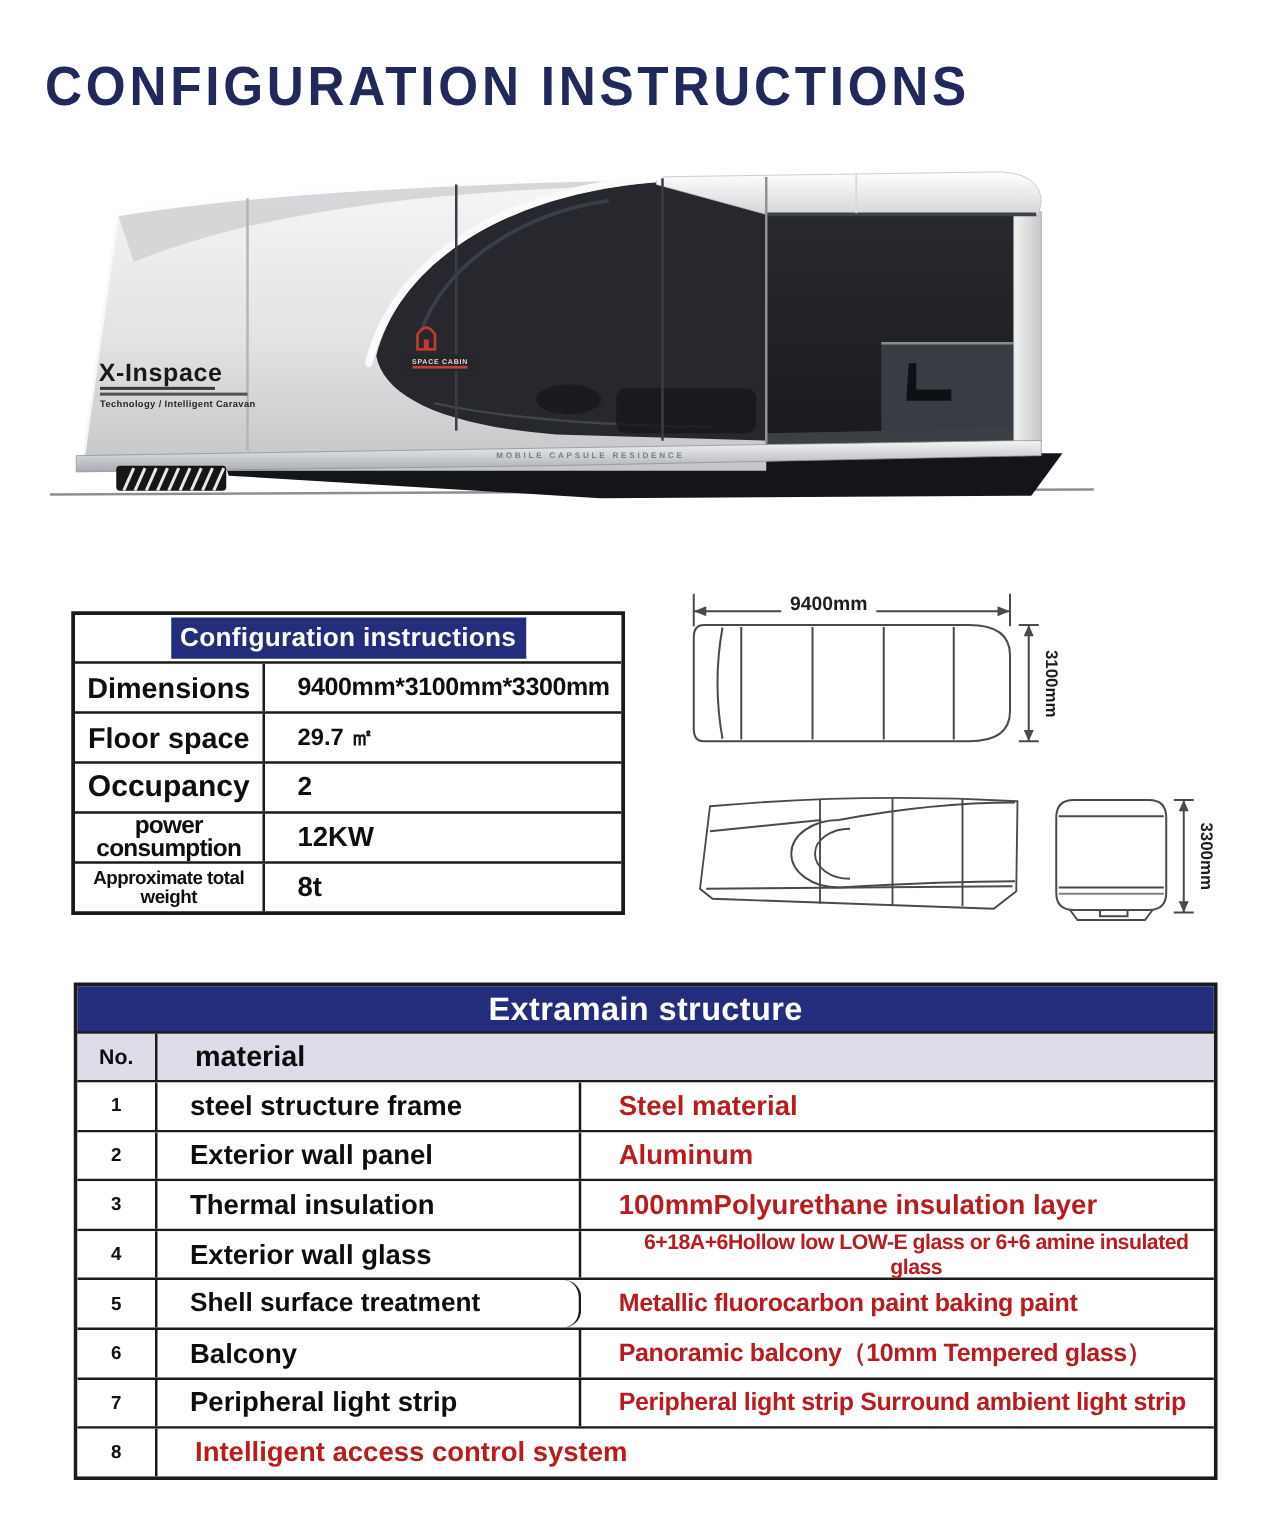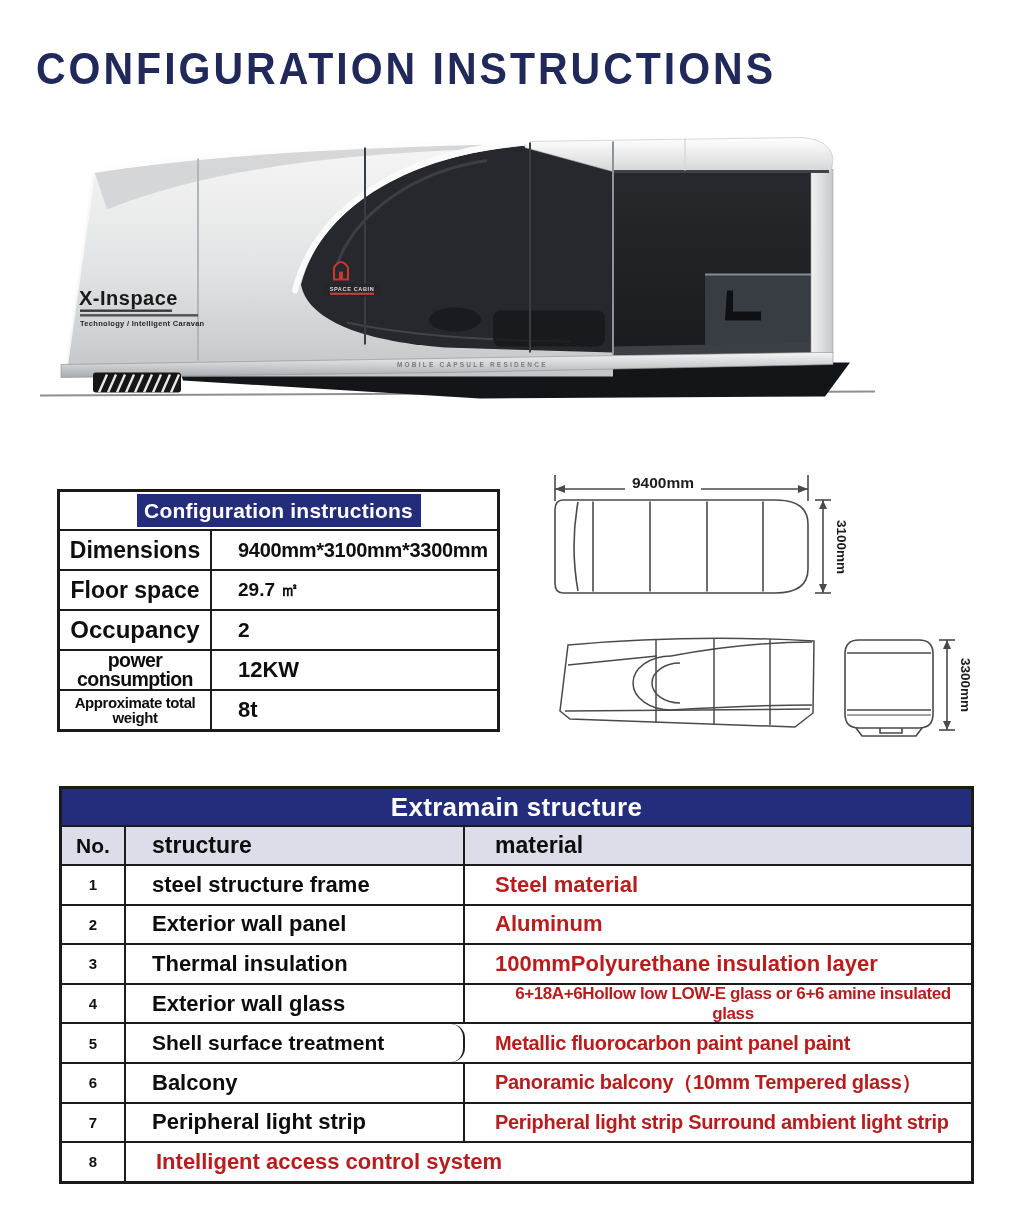--- a/index.html
+++ b/index.html
@@ -37,21 +37,21 @@
   
   .ext{position:absolute;left:59px;top:786px;width:909px;border:3px solid #1b1b1b;background:#fff;}
   .ext-header{height:36px;background:#232d7c;color:#fff;display:flex;align-items:center;justify-content:center;
     font-size:26px;font-weight:700;border-bottom:2px solid #1b1b1b;letter-spacing:.3px;}
   .ext-sub{display:flex;height:37px;background:#dcdde9;border-bottom:2px solid #1b1b1b;font-weight:700;color:#0d0d0d;}
   .ext-row{display:flex;height:37.6px;border-bottom:2px solid #1b1b1b;background:#fff;}
   .ext-row:last-child{border-bottom:none;}
   .col-no{width:62px;border-right:2px solid #1b1b1b;display:flex;align-items:center;justify-content:center;}
   .col-st{width:311px;border-right:2px solid #1b1b1b;display:flex;align-items:center;padding-left:26px;}
   .col-mt{flex:1;display:flex;align-items:center;padding-left:30px;text-align:center;}
-  .ext-sub .col-no{font-size:21px;}
+  .ext-sub .col-no{font-size:17px;}
   .ext-sub .col-st,.ext-sub .col-mt{font-size:23px;}
   .ext-row .col-no{font-size:15px;font-weight:700;color:#111;}
   .ext-row .col-st{font-size:22px;font-weight:700;color:#0d0d0d;}
   .ext-row .col-mt{font-size:22px;font-weight:700;color:#b91c1c;}
   .mt-sm{font-size:17px !important;letter-spacing:-.4px;}
   .mt-md{font-size:20px !important;letter-spacing:-.3px;}
   .st-sm{font-size:21px !important;border-radius:14px;}
 </style>
 </head>
 <body>
@@ -242,21 +242,20 @@
         <polygon points="407,267 403,258 411,258" fill="#4a4a4a" stroke="none"></polygon>
         <text x="421" y="222" font-size="13.5" font-weight="700" fill="#1d1d1d" text-anchor="middle" stroke="none" transform="rotate(90 421 222)">3300mm</text>
       </g>
     </svg>
   </div>
 
   <div class="ext">
     <div class="ext-header">Extramain structure</div>
     <div class="ext-sub">
       <div class="col-no">No.</div>
-      <div class="col-st">structure</div>
       <div class="col-mt">material</div>
     </div>
     <div class="ext-row">
       <div class="col-no">1</div>
       <div class="col-st">steel structure frame</div>
       <div class="col-mt">Steel material</div>
     </div>
     <div class="ext-row">
       <div class="col-no">2</div>
       <div class="col-st">Exterior wall panel</div>
@@ -268,21 +267,21 @@
       <div class="col-mt">100mmPolyurethane insulation layer</div>
     </div>
     <div class="ext-row">
       <div class="col-no">4</div>
       <div class="col-st">Exterior wall glass</div>
       <div class="col-mt mt-sm">6+18A+6Hollow low LOW-E glass or 6+6 amine insulated glass</div>
     </div>
     <div class="ext-row">
       <div class="col-no">5</div>
       <div class="col-st st-sm">Shell surface treatment</div>
-      <div class="col-mt mt-md">Metallic fluorocarbon paint panel paint</div>
+      <div class="col-mt mt-md">Metallic fluorocarbon paint baking paint</div>
     </div>
     <div class="ext-row">
       <div class="col-no">6</div>
       <div class="col-st">Balcony</div>
       <div class="col-mt mt-md">Panoramic balcony（10mm Tempered glass）</div>
     </div>
     <div class="ext-row">
       <div class="col-no">7</div>
       <div class="col-st">Peripheral light strip</div>
       <div class="col-mt mt-md">Peripheral light strip Surround ambient light strip</div>

